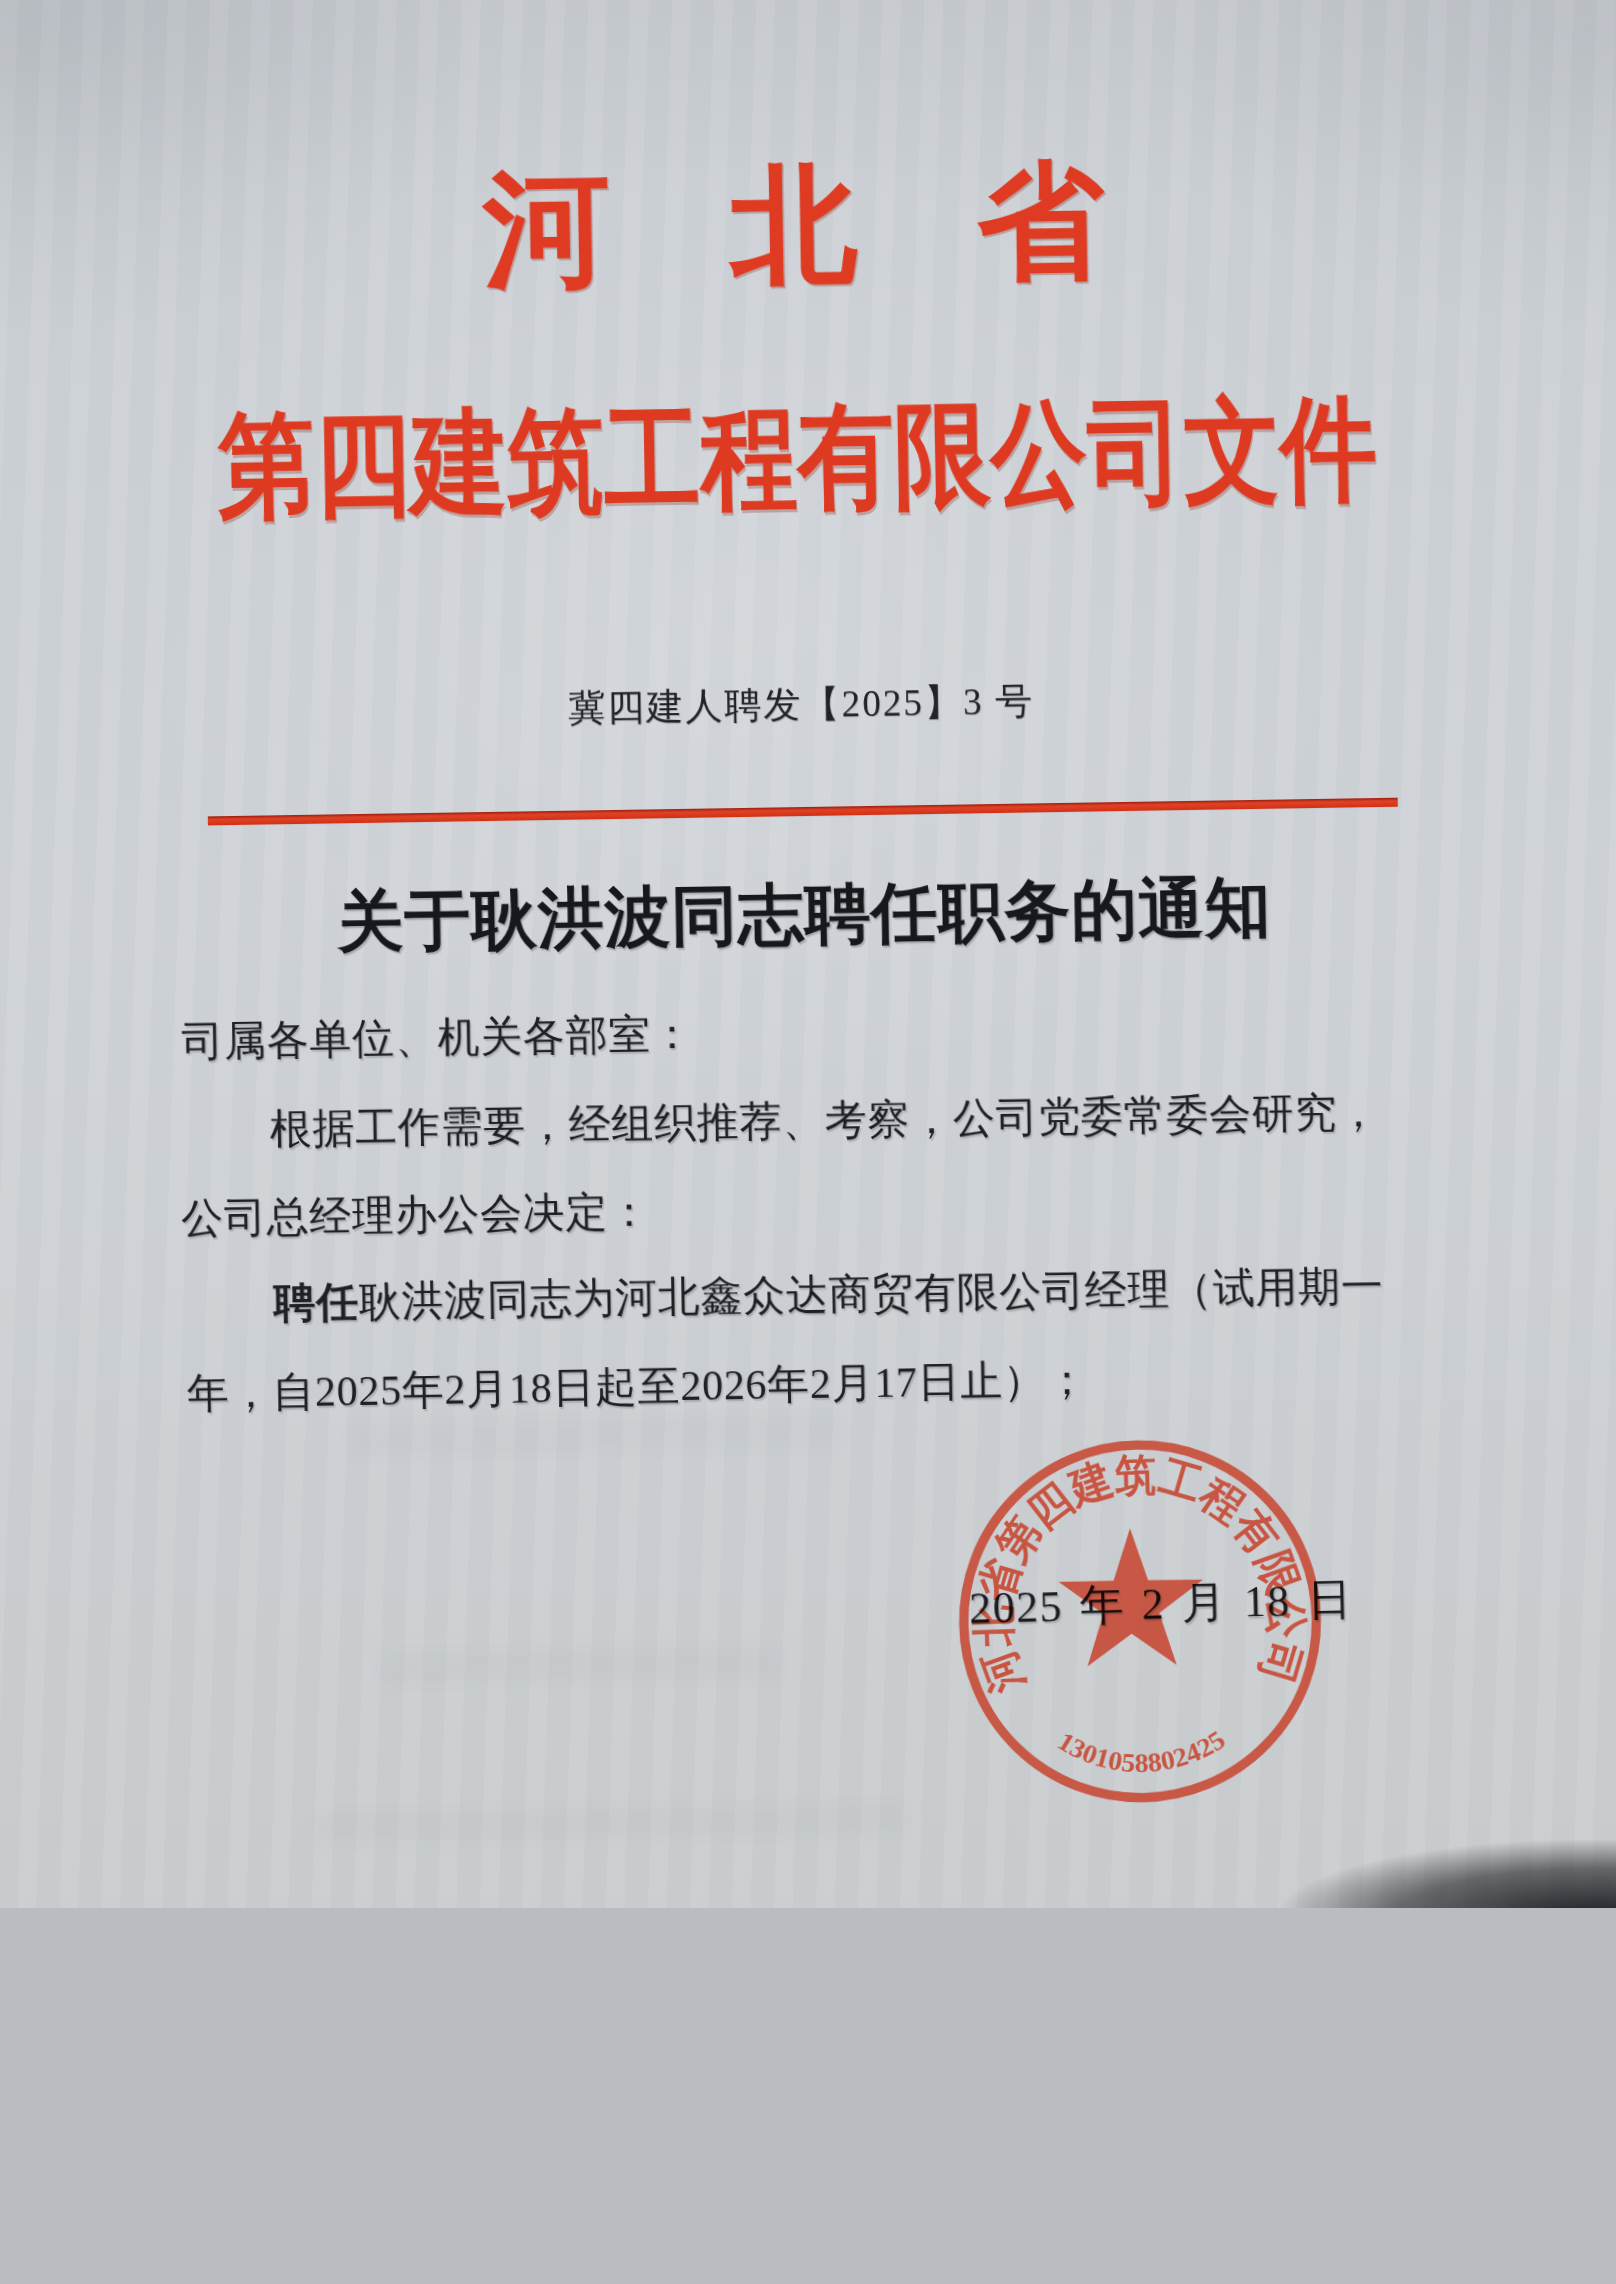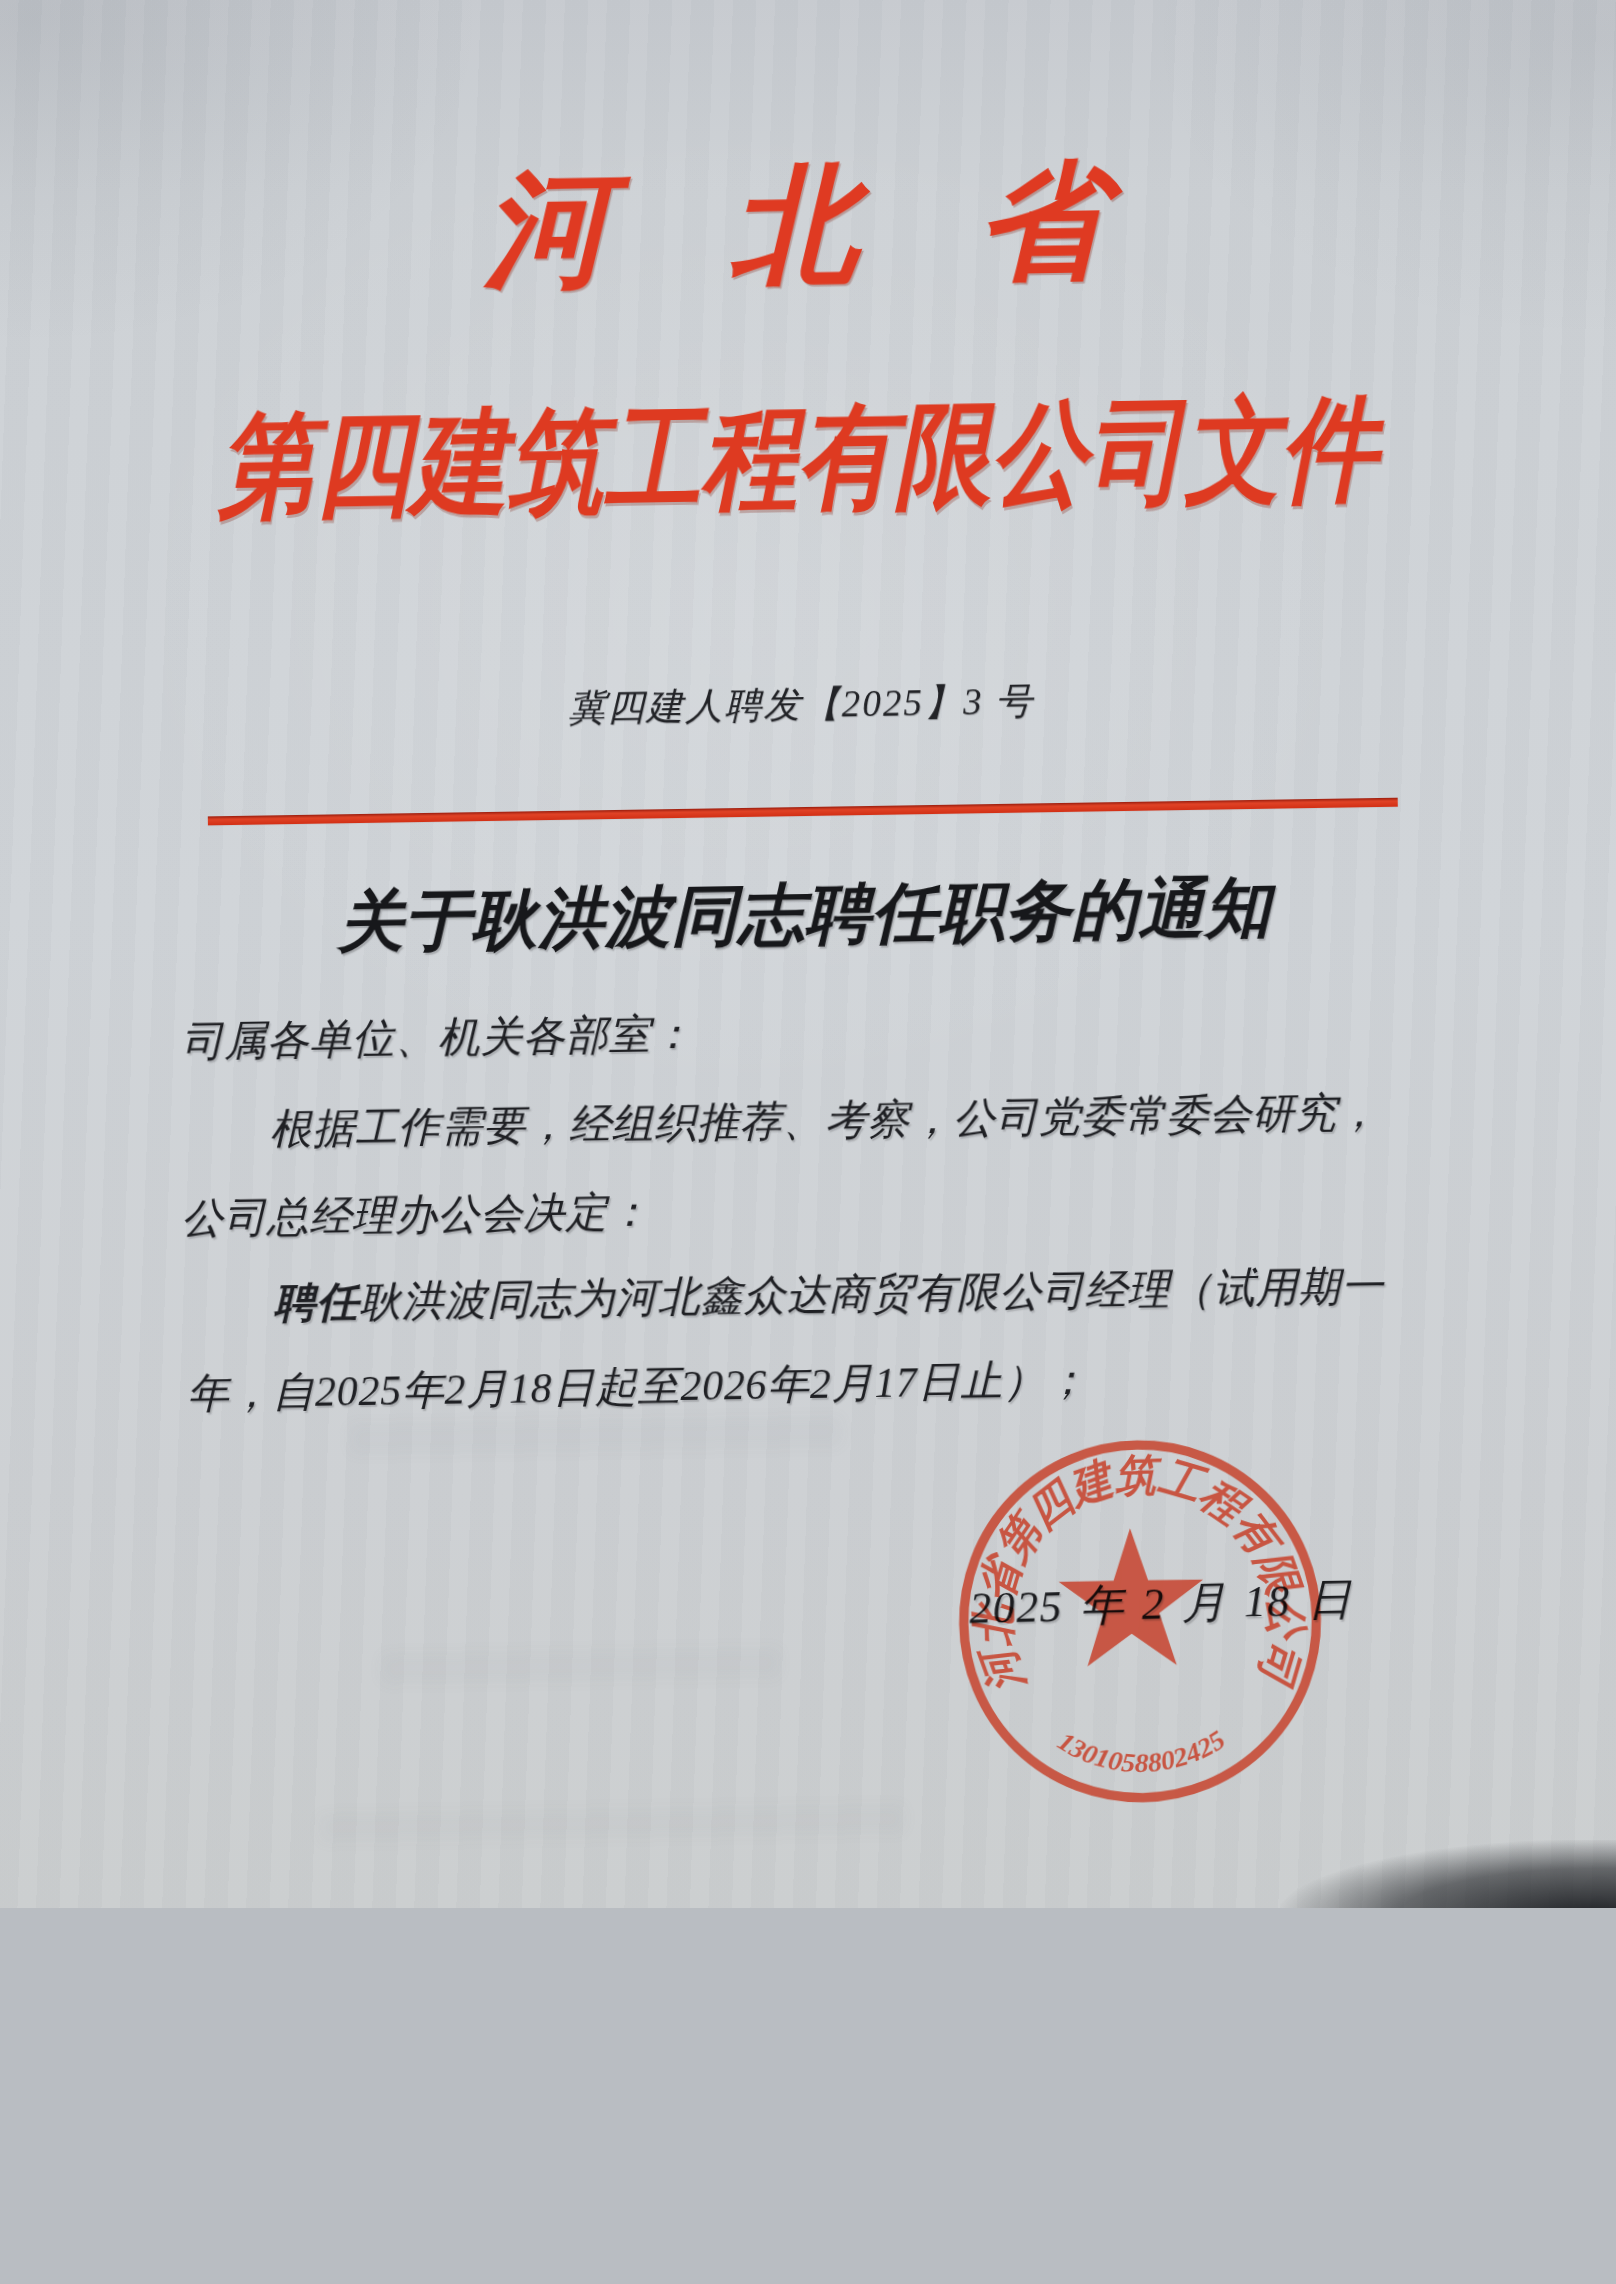--- a/index.html
+++ b/index.html
@@ -7,21 +7,20 @@
     position:relative;
     width:1616px;height:1908px;
     overflow:hidden;
     font-family:"Liberation Serif","DejaVu Serif",serif;
     background:
       radial-gradient(ellipse 644px 465px at 2% 1%, rgba(70,76,86,.10), rgba(0,0,0,0) 70%),
       radial-gradient(ellipse 644px 429px at 99% 2%, rgba(70,76,86,.08), rgba(0,0,0,0) 70%),
       radial-gradient(ellipse 1002px 787px at 46% 32%, rgba(255,255,255,.10), rgba(0,0,0,0) 65%),
       repeating-linear-gradient(92deg, rgba(255,255,255,.028) 0 18.6px, rgba(88,94,104,.028) 18.6px 42px),
       linear-gradient(180deg,#c6cacf 0%,#cdd1d5 10%,#d0d4d8 48%,#cdd0d3 78%,#cbcecf 100%);
-    font-style: italic;
   }
   .tilt{position:absolute;inset:0;transform:rotate(-0.9deg);transform-origin:808px 1142px;}
   .abs{position:absolute;white-space:nowrap;line-height:1;}
   .center{left:0;right:0;text-align:center;}
 
   .red-h1{top:163px;font-size:127px;font-weight:700;color:#df3a22;
           text-shadow:1.4px 2.1px 0.7px rgba(122,22,8,.28);}
   .red-h1 .sp{letter-spacing:120px;margin-right:-120px;}
   .red-h2{top:401px;font-size:115px;font-weight:700;color:#de3a21;
           text-shadow:1.4px 2.9px 0.7px rgba(122,22,8,.26);}

